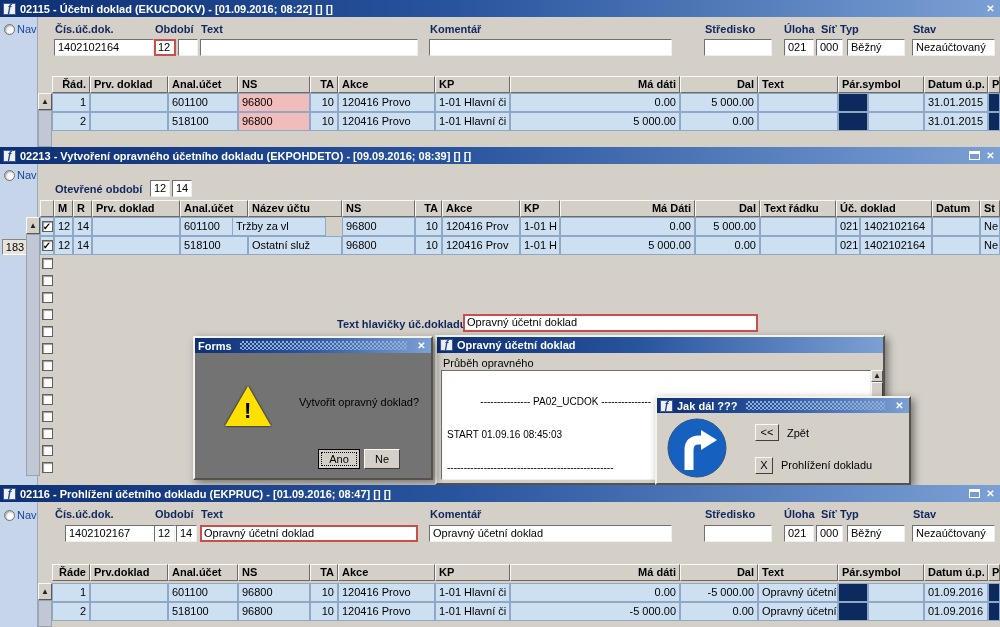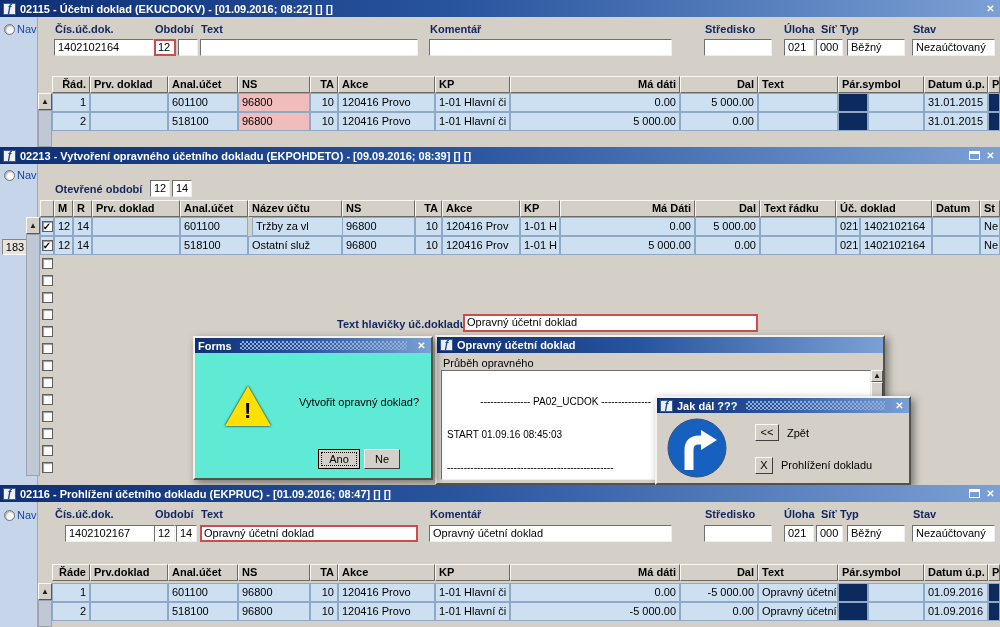--- a/index.html
+++ b/index.html
@@ -166,21 +166,21 @@
   <div class="a strack" style="left:26px;top:234px;width:14px;height:242px"></div>
 
   <div style="display:contents">
     <div class="a c cbcell" style="left:40px;top:217px;width:14px">
         <span class="cb">✓</span>
       </div>
     <div class="a c" style="left:54px;top:217px;width:19px">12</div>
     <div class="a c" style="left:73px;top:217px;width:19px">14</div>
     <div class="a c" style="left:92px;top:217px;width:88px"></div>
     <div class="a c" style="left:180px;top:217px;width:68px">601100</div>
-    <div class="a c" style="left:252px;top:217px;width:94px">Tržby za vl</div>
+    <div class="a c" style="left:232px;top:217px;width:94px">Tržby za vl</div>
     <div class="a c" style="left:342px;top:217px;width:73px">96800</div>
     <div class="a c r" style="left:415px;top:217px;width:27px">10</div>
     <div class="a c" style="left:442px;top:217px;width:78px">120416 Prov</div>
     <div class="a c" style="left:520px;top:217px;width:40px">1-01 H</div>
     <div class="a c r" style="left:560px;top:217px;width:135px">0.00</div>
     <div class="a c r" style="left:695px;top:217px;width:65px">5 000.00</div>
     <div class="a c" style="left:760px;top:217px;width:76px"></div>
     <div class="a c" style="left:836px;top:217px;width:24px">021</div>
     <div class="a c" style="left:860px;top:217px;width:72px">1402102164</div>
     <div class="a c" style="left:932px;top:217px;width:48px"></div>
@@ -246,21 +246,21 @@
     
     
   </div>
   <div class="a strack" style="left:434px;top:33px;width:12px;height:110px"></div>
   <div class="a sbtn" style="left:434px;top:33px;width:12px;height:12px;line-height:10px">▲</div>
   <div class="a btn" style="left:434px;top:45px;width:12px;height:26px"></div>
   <div class="a sbtn" style="left:434px;top:131px;width:12px;height:12px;line-height:10px">▼</div>
 </div>
 
 
-<div class="a dlg" style="left:193px;top:336px;width:240px;height:144px;z-index:6;background:#5eead4">
+<div class="a dlg" style="left:193px;top:336px;width:240px;height:144px;z-index:6;background:#737373">
   <div class="tbar" style="height:15px">
     <span class="ttl">Forms</span>
     <span class="checker"></span>
     <span class="tclose">✕</span>
   </div>
   <div class="a warn-tri" style="left:30px;top:48px">
     <span class="warn-excl">!</span>
   </div>
   <span class="a" style="left:104px;top:58px">Vytvořit opravný doklad?</span>
   <button class="a btn focus" style="left:123px;top:111px;width:42px;height:20px">Ano</button>

